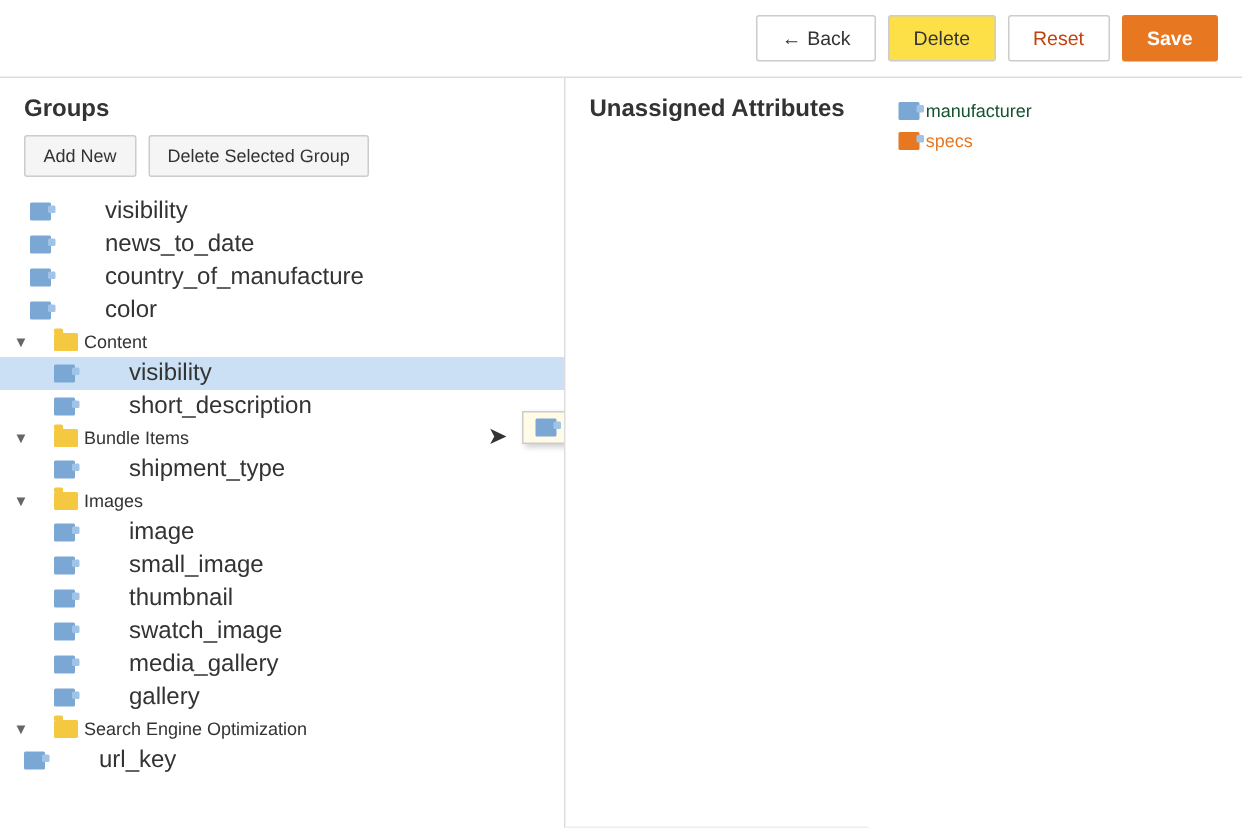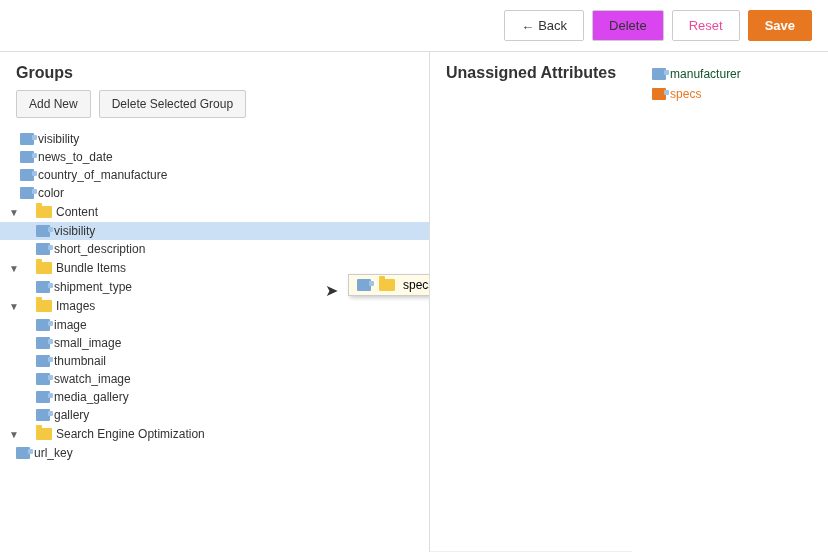--- a/index.html
+++ b/index.html
@@ -24,45 +24,45 @@
     }
     .btn-back {
       background: #fff;
       color: #333;
       border: 1px solid #ccc;
       display: flex;
       align-items: center;
       gap: 4px;
     }
     .btn-delete {
-      background: #d946ef;
+      background: #fde047;
       color: #333;
       border: 1px solid #ccc;
     }
     .btn-reset {
       background: #fff;
-      color: #ec4899;
+      color: #c2410c;
       border: 1px solid #ccc;
     }
     .btn-save {
       background: #e87722;
       color: #fff;
       border: 1px solid #e87722;
       font-weight: bold;
     }
 
     
     .main-container {
       display: flex;
       height: calc(552px - 52px);
     }
 
     
     .left-panel {
-      width: 430px;
+      width: 377px;
       border-right: 1px solid #ddd;
       display: flex;
       flex-direction: column;
       overflow: hidden;
     }
     .panel-title {
       font-size: 16px;
       font-weight: bold;
       padding: 12px 16px 8px;
       color: #333;
@@ -99,21 +99,22 @@
     .tree-container::-webkit-scrollbar-track { background: #f0f0f0; }
     .tree-container::-webkit-scrollbar-thumb { background: #bbb; border: 2px solid #f0f0f0; }
 
     .tree-item {
       display: flex;
       align-items: center;
       padding: 2px 4px 2px 16px;
       cursor: pointer;
       white-space: nowrap;
       color: #333;
-      font-size: 12px;
+      font-size: 16px;
+      gap: 32px;
     }
 
     .tree-group {
       display: flex;
       align-items: center;
       padding: 3px 4px 3px 8px;
       cursor: pointer;
       font-size: 12px;
       color: #333;
     }

